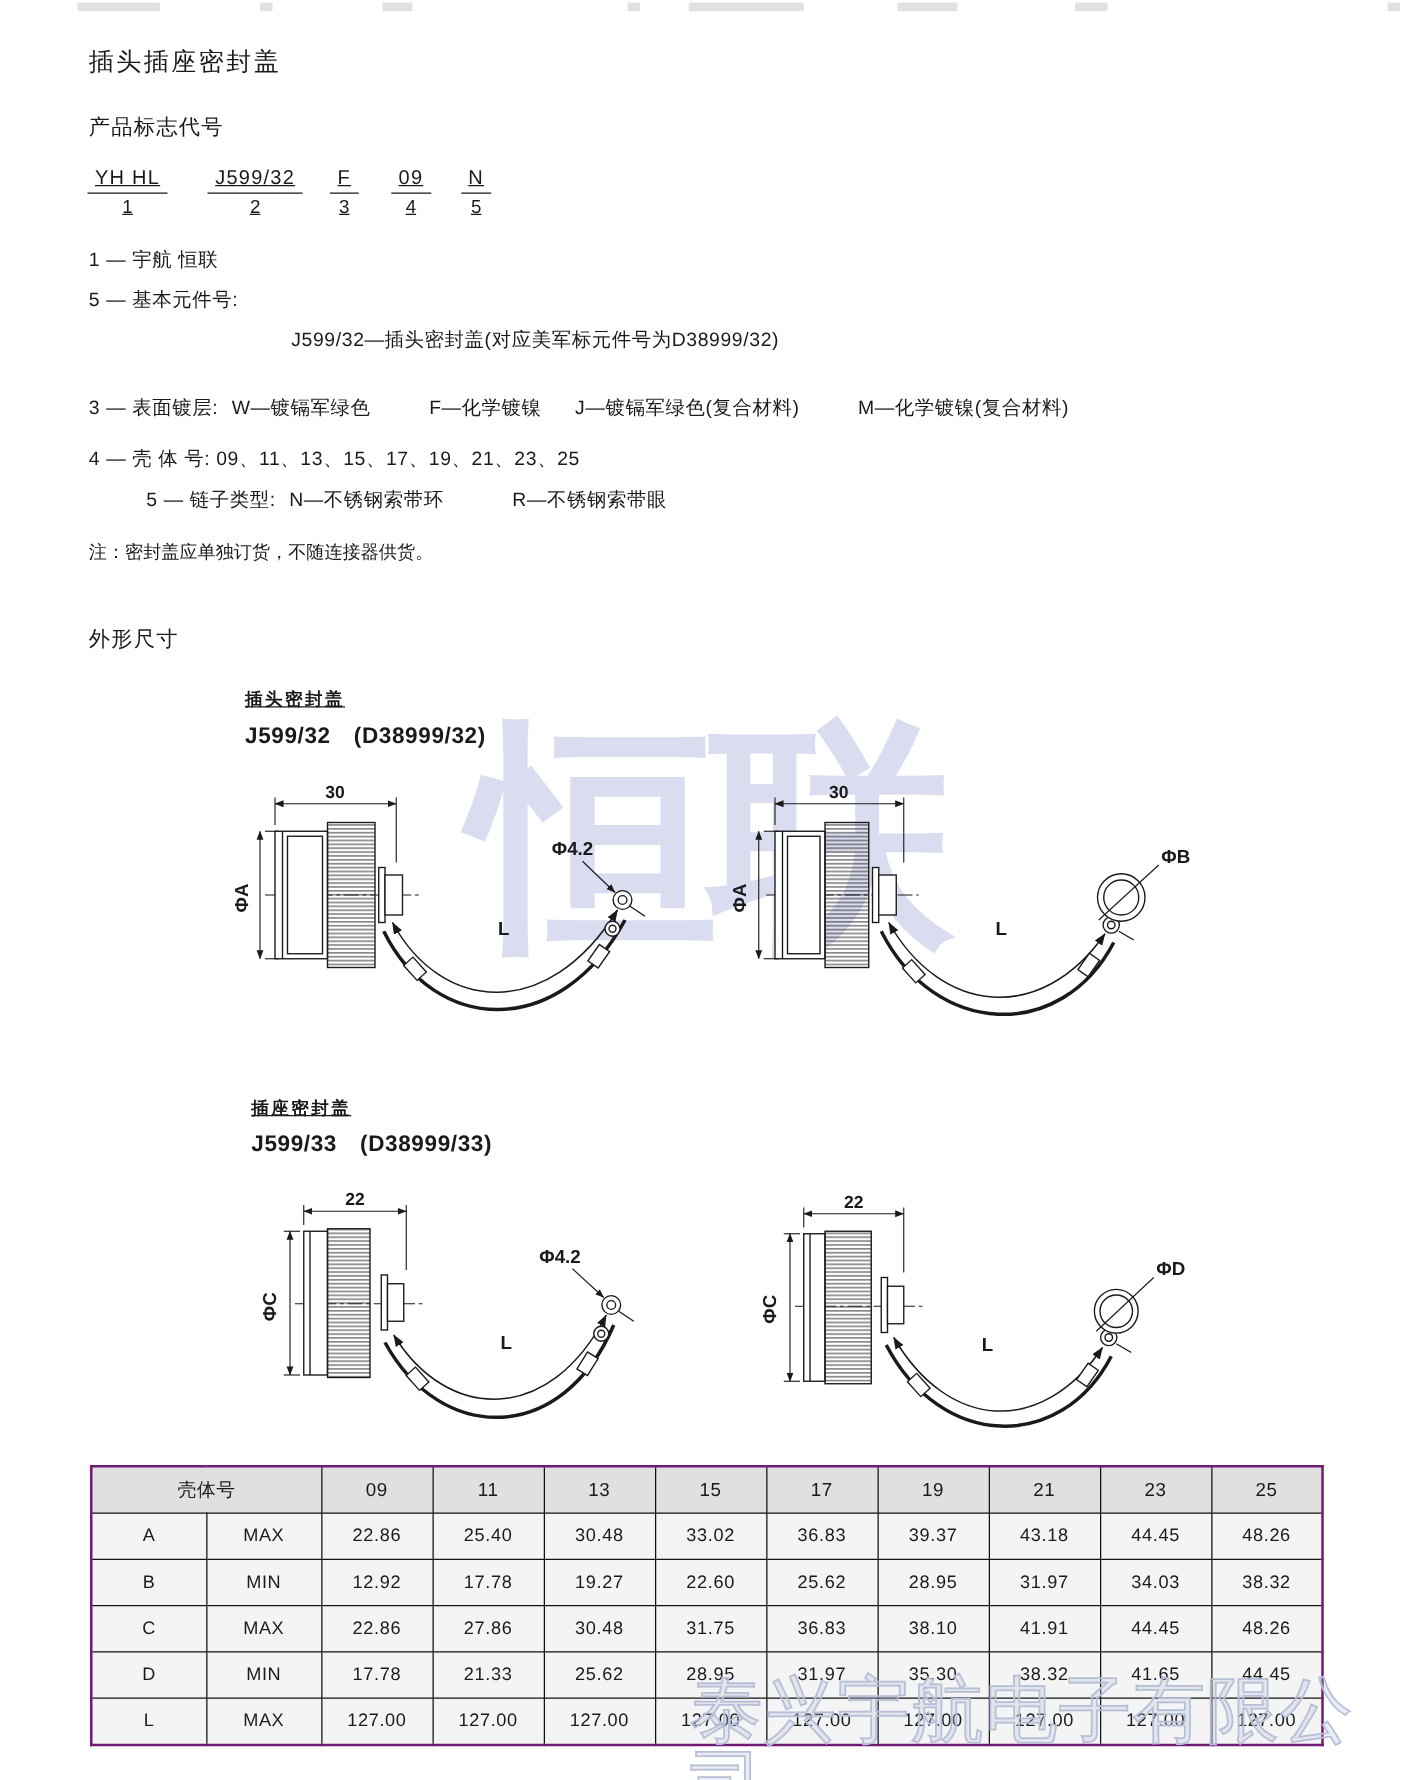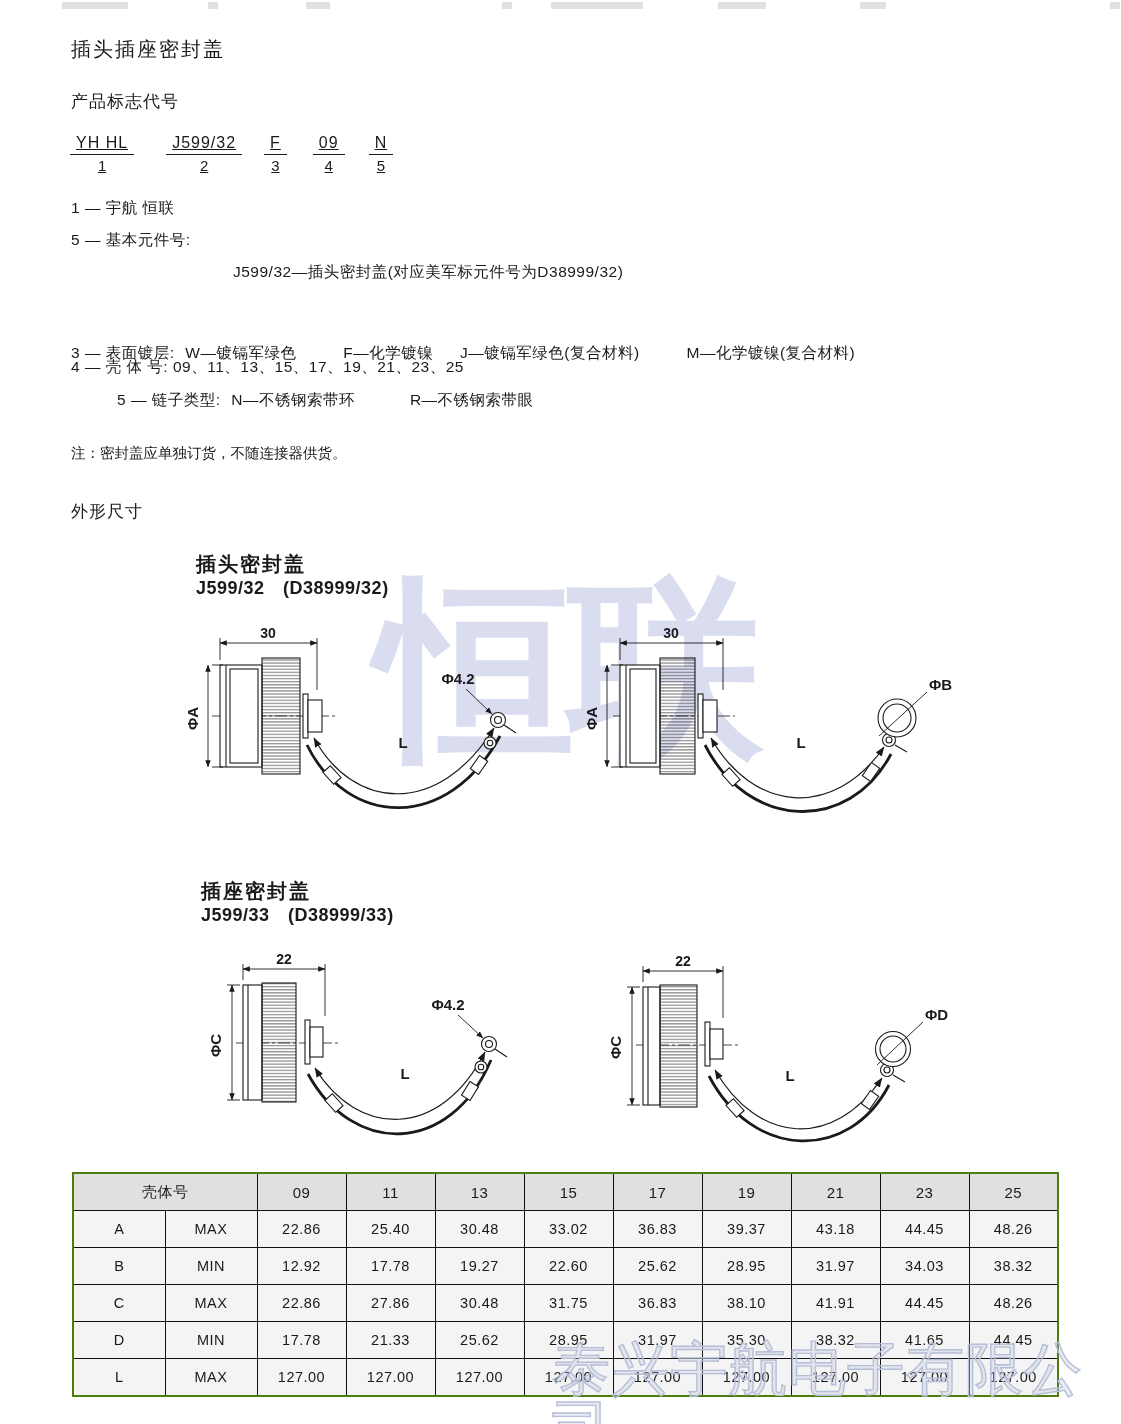--- a/index.html
+++ b/index.html
@@ -13,31 +13,31 @@
   .h-sec{font-size:17px;letter-spacing:1px;}
   
   .code-row{display:flex;align-items:flex-start;text-decoration:underline;}
   .code-seg{text-align:center;}
   .code-seg .seg-text{display:block;font-size:16px;padding:0 6px 2px 6px;border-bottom:1.5px solid #1a1a1a;letter-spacing:1px;}
   .code-seg .seg-num{display:block;font-size:15px;padding-top:2px;}
   
   .line{font-size:15.5px;letter-spacing:.5px;}
   .opt{display:inline-block;}
   
-  .d-title{font-size:20px;font-weight:700;letter-spacing:2px;}
+  .d-title{font-size:14px;font-weight:700;letter-spacing:2px;text-decoration:underline;}
   .d-sub{font-size:18px;font-weight:700;letter-spacing:.5px;}
   
   .wm-center{position:absolute;left:378px;top:572px;font-size:196px;font-weight:700;
              color:#dadcf0;letter-spacing:-6px;z-index:0;line-height:1;}
   .wm-bottom{position:absolute;left:552px;top:1340px;font-size:58px;font-weight:400;z-index:5;
              color:rgba(190,197,220,0.30);-webkit-text-stroke:1.4px #b7bed8;letter-spacing:1px;
              pointer-events:none;line-height:1;}
   
   table.dim{position:absolute;left:72px;top:1172px;border-collapse:collapse;z-index:2;
-            border:2px solid #4d7c0f;}
+            border:2px solid #701a75;}
   table.dim td{border:1.4px solid #111;text-align:center;vertical-align:middle;
                height:34px;font-size:14.5px;background:#f4f4f4;letter-spacing:.5px;}
   table.dim tr.hdr td{background:#e0e0e0;font-size:15px;}
   .svgwrap{position:absolute;z-index:1;}
   svg{overflow:visible;}
   svg .ol{stroke:#1a1a1a;stroke-width:1.1;fill:none;}
   svg .olw{stroke:#1a1a1a;stroke-width:1.1;fill:#fff;}
   svg .knurl{stroke:#1a1a1a;stroke-width:1.1;fill:url(#knurl);}
   svg .dim{stroke:#1a1a1a;stroke-width:.9;fill:none;}
   svg .cl{stroke:#1a1a1a;stroke-width:.8;fill:none;stroke-dasharray:12 3 3 3;}
@@ -98,35 +98,35 @@
     </div>
     <div class="code-seg">
       <span class="seg-text">N</span>
       <span class="seg-num">5</span>
     </div>
   </div>
 
   <div class="abs line" style="left:71px;top:198px;">1 — 宇航 恒联</div>
   <div class="abs line" style="left:71px;top:230px;">5 — 基本元件号:</div>
   <div class="abs line" style="left:233px;top:262px;">J599/32—插头密封盖(对应美军标元件号为D38999/32)</div>
-  <div class="abs line" style="left:71px;top:343px;">
+  <div class="abs line" style="left:71px;top:316px;">
     <span class="opt">3 — 表面镀层:</span>
     <span class="opt" style="margin-left:6px;">W—镀镉军绿色</span>
     <span class="opt" style="margin-left:42px;">F—化学镀镍</span>
     <span class="opt" style="margin-left:22px;">J—镀镉军绿色(复合材料)</span>
     <span class="opt" style="margin-left:42px;">M—化学镀镍(复合材料)</span>
   </div>
   <div class="abs line" style="left:71px;top:357px;">4 — 壳 体 号: 09、11、13、15、17、19、21、23、25</div>
   <div class="abs line" style="left:71px;top:390px;margin-left:46px;">
     <span class="opt">5 — 链子类型:</span>
     <span class="opt" style="margin-left:6px;">N—不锈钢索带环</span>
     <span class="opt" style="margin-left:50px;">R—不锈钢索带眼</span>
   </div>
 
-  <div class="abs" style="left:71px;top:444px;font-size:14.5px;">注：密封盖应单独订货，不随连接器供货。</div>
+  <div class="abs" style="left:71px;top:432px;font-size:14.5px;">注：密封盖应单独订货，不随连接器供货。</div>
 
   <div class="abs h-sec" style="left:71px;top:500px;">外形尺寸</div>
 
   <div class="abs d-title" style="left:196px;top:551px;">插头密封盖</div>
   <div class="abs d-sub" style="left:196px;top:576px;">J599/32　(D38999/32)</div>
 
   <div class="svgwrap" style="left:148px;top:612px;">
     <svg width="410" height="250" viewBox="0 0 410 250">
       <line class="cl" x1="64" y1="104" x2="188" y2="104"></line>
       <rect class="olw" x="72" y="53" width="42" height="102"></rect>

